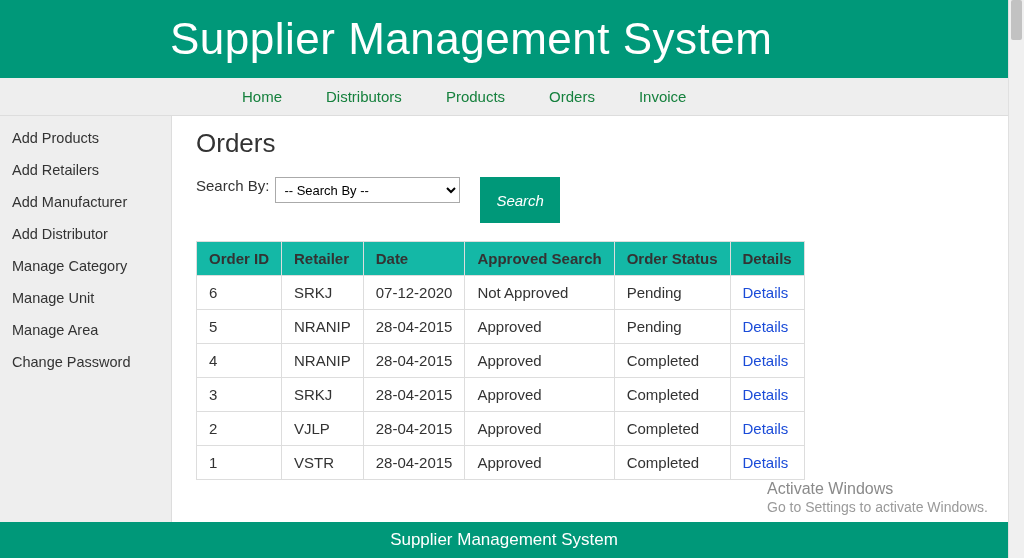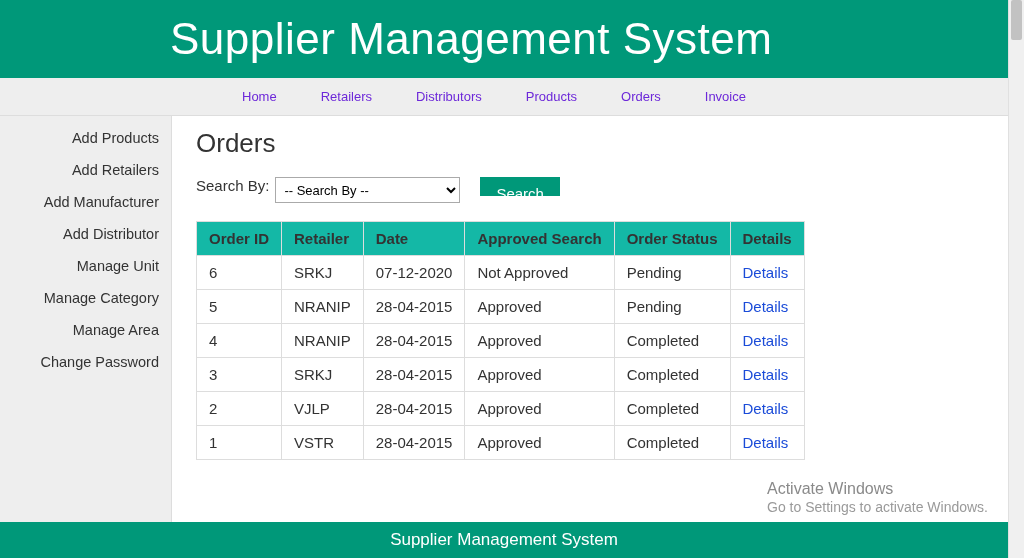--- a/index.html
+++ b/index.html
@@ -50,38 +50,37 @@
   }
   .topnav {
     background: #eeeeee;
     height: 38px;
     display: flex;
     align-items: center;
     padding-left: 220px;
     border-bottom: 1px solid #ddd;
   }
   .topnav a {
-    color: #6d28d9;
-    font-size: 13px;
+    color: #15803d;
+    font-size: 15px;
     text-decoration: none;
     padding: 0 22px;
     line-height: 38px;
     display: inline-block;
   }
   .body-row {
     display: flex;
     height: 406px;
     background: #fff;
   }
   .sidebar {
     width: 172px;
     background: #eeeeee;
     border-right: 1px solid #ddd;
     padding-top: 6px;
-    text-align: right;
   }
   .sidebar a {
     display: block;
     color: #333;
     font-size: 14.5px;
     text-decoration: none;
     padding: 8px 12px;
   }
   .main {
     flex: 1;
@@ -109,24 +108,25 @@
     width: 185px;
     border: 1px solid #aaa;
     background: #fff;
     padding: 2px 4px;
     margin-right: 20px;
   }
   .search-btn {
     background: #009879;
     color: #fff;
     border: none;
-    height: 19px;
+    height: 46px;
     padding: 8px 16px;
     font-size: 15px;
     cursor: pointer;
+    font-style: italic;
   }
   table.orders {
     border-collapse: collapse;
     font-size: 15px;
     color: #333;
   }
   table.orders th, table.orders td {
     border: 1px solid #ddd;
     padding: 8px 12px;
     text-align: left;
@@ -167,35 +167,34 @@
 <body>
 
 <div class="viewport">
 
   <div class="header-banner">
     <h1>Supplier Management System</h1>
   </div>
 
   <nav class="topnav">
     <a href="#">Home</a>
-    <a href="#">Retailers</a>
     <a href="#">Distributors</a>
     <a href="#">Products</a>
     <a href="#">Orders</a>
     <a href="#">Invoice</a>
   </nav>
 
   <div class="body-row">
     <aside class="sidebar">
       <a href="#">Add Products</a>
       <a href="#">Add Retailers</a>
       <a href="#">Add Manufacturer</a>
       <a href="#">Add Distributor</a>
+      <a href="#">Manage Category</a>
       <a href="#">Manage Unit</a>
-      <a href="#">Manage Category</a>
       <a href="#">Manage Area</a>
       <a href="#">Change Password</a>
     </aside>
 
     <main class="main">
       <h2 class="page-title">Orders</h2>
 
       <div class="search-row">
         <span class="search-label">Search By:</span>
         <select class="search-select">

